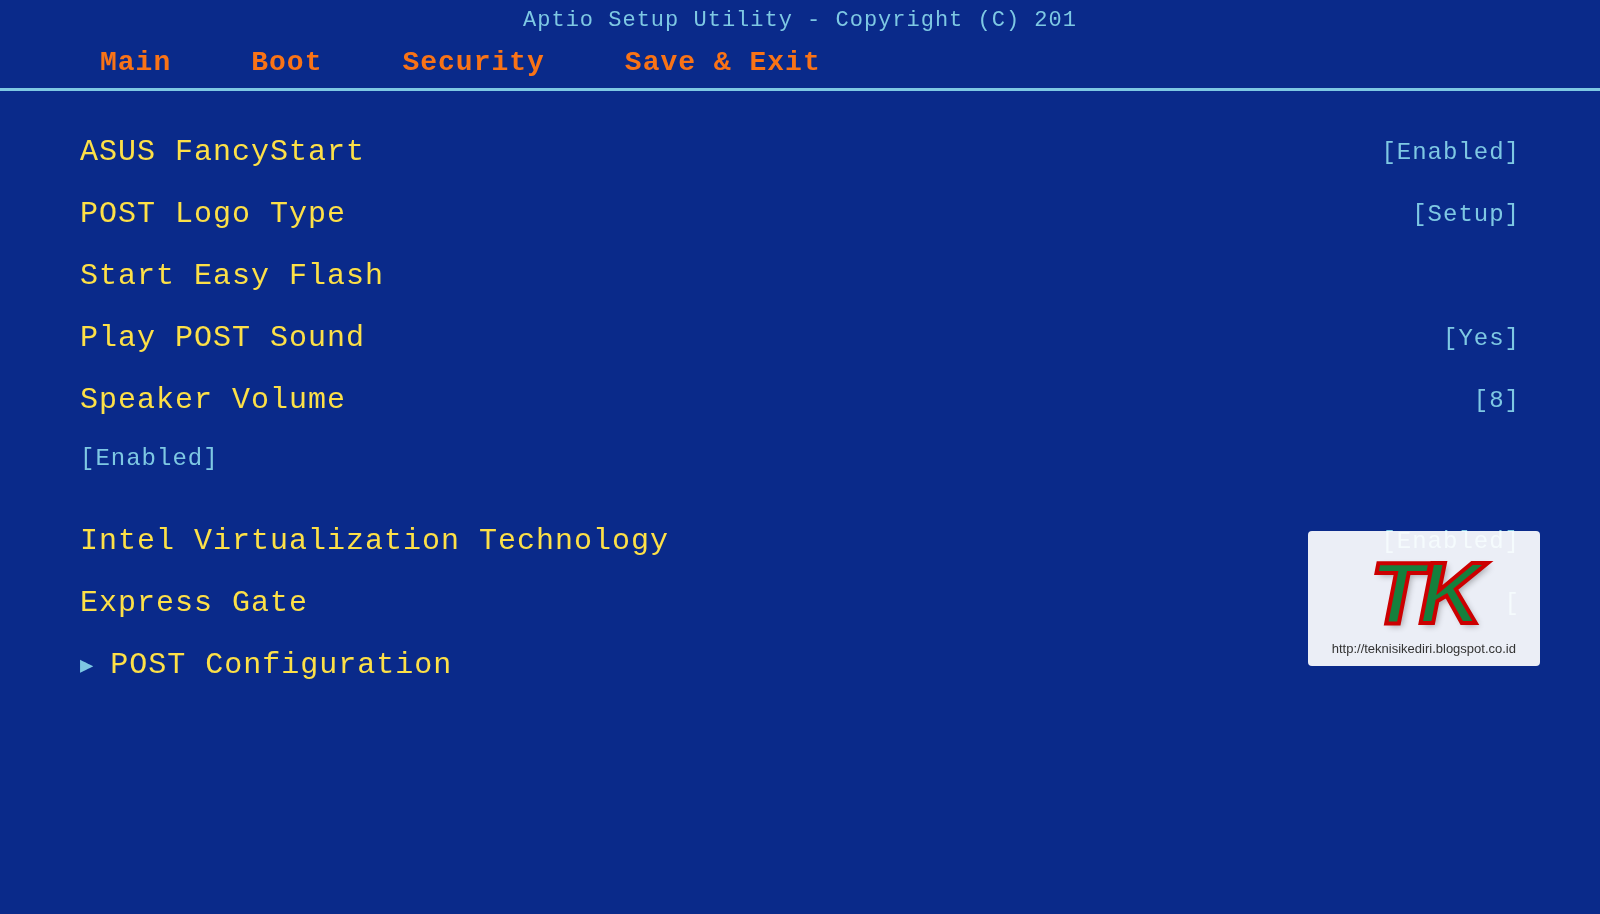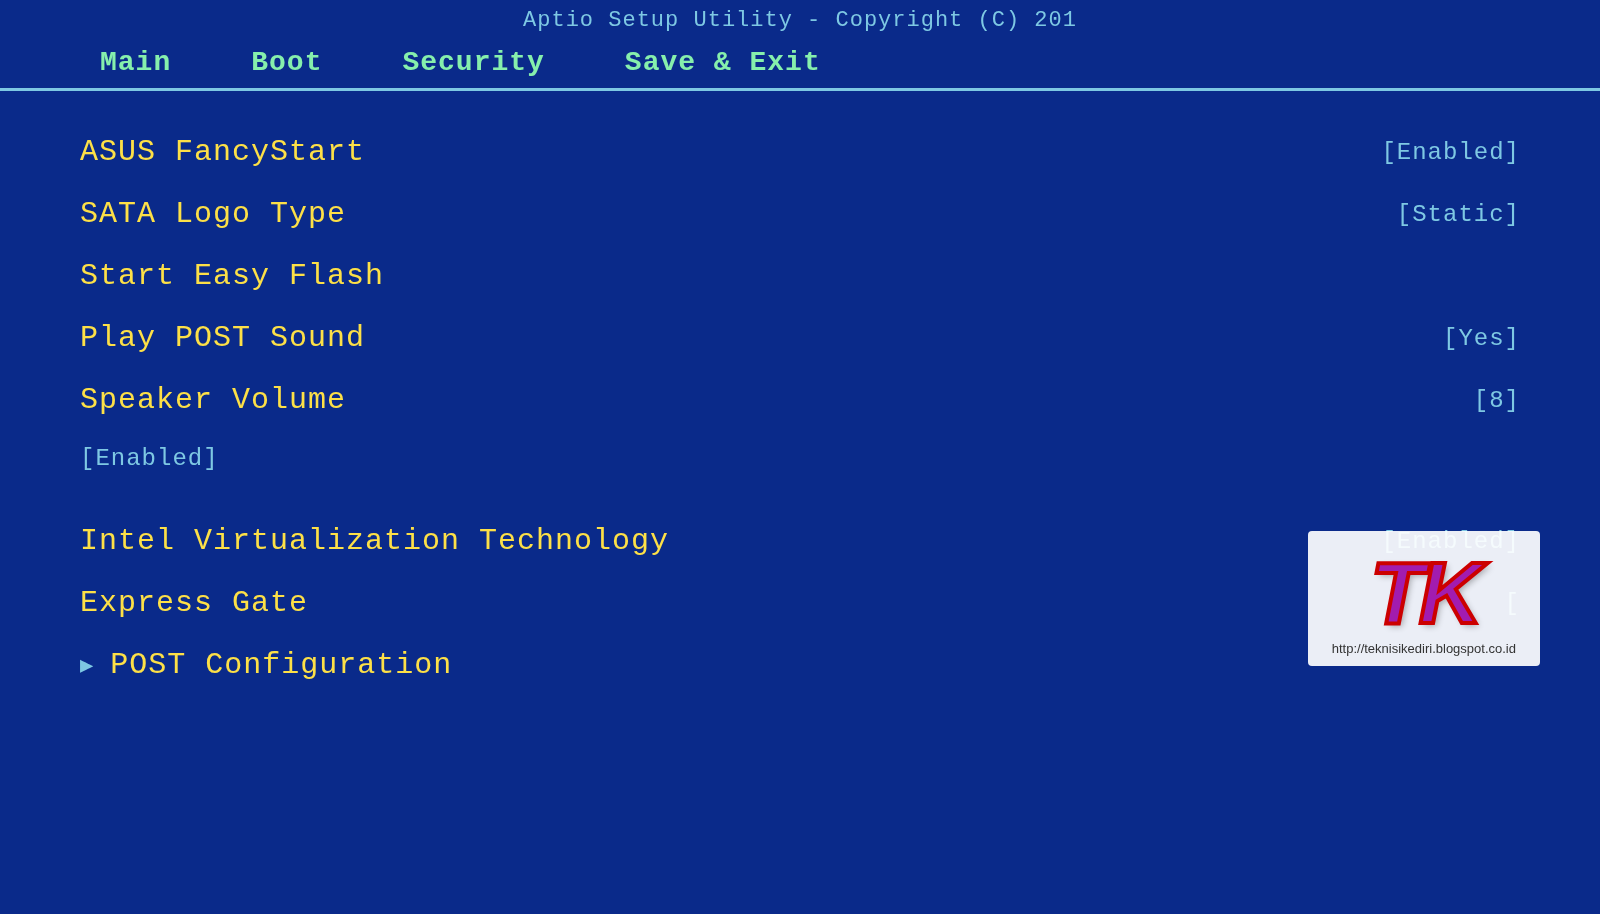--- a/index.html
+++ b/index.html
@@ -48,21 +48,21 @@
     }
 
     .nav-item.active {
       background-color: #888;
       color: #fff;
       border: 3px solid #cc0000;
       outline: 3px solid #cc0000;
     }
 
     .nav-item:not(.active) {
-      color: #86efac;
+      color: #f97316;
     }
 
     
     .divider {
       width: 100%;
       height: 3px;
       background-color: #7ec8e3;
       margin: 0;
     }
 
@@ -123,21 +123,21 @@
       color: #333;
       font-family: Arial, sans-serif;
       margin-top: 4px;
     }
 
     .logo-text {
       font-size: 88px;
       font-family: 'Arial Black', Impact, sans-serif;
       font-style: italic;
       font-weight: 900;
-      color: #a21caf;
+      color: #15803d;
       -webkit-text-stroke: 4px #cc0000;
       text-shadow: 3px 3px 6px rgba(0,0,0,0.3);
       letter-spacing: -5px;
       line-height: 1;
     }
   </style>
 </head>
 <body>
 
 <div class="header-bar">
@@ -152,22 +152,22 @@
 <div class="divider"></div>
 
 <div class="content">
 
   <div class="menu-row">
     <span class="menu-label">ASUS FancyStart</span>
     <span class="menu-value">[Enabled]</span>
   </div>
 
   <div class="menu-row">
-    <span class="menu-label">SATA Logo Type</span>
-    <span class="menu-value">[Static]</span>
+    <span class="menu-label">POST Logo Type</span>
+    <span class="menu-value">[Setup]</span>
   </div>
 
   <div class="menu-row">
     <span class="menu-label">Start Easy Flash</span>
     <span class="menu-value"></span>
   </div>
 
   <div class="menu-row">
     <span class="menu-label">Play POST Sound</span>
     <span class="menu-value">[Yes]</span>

